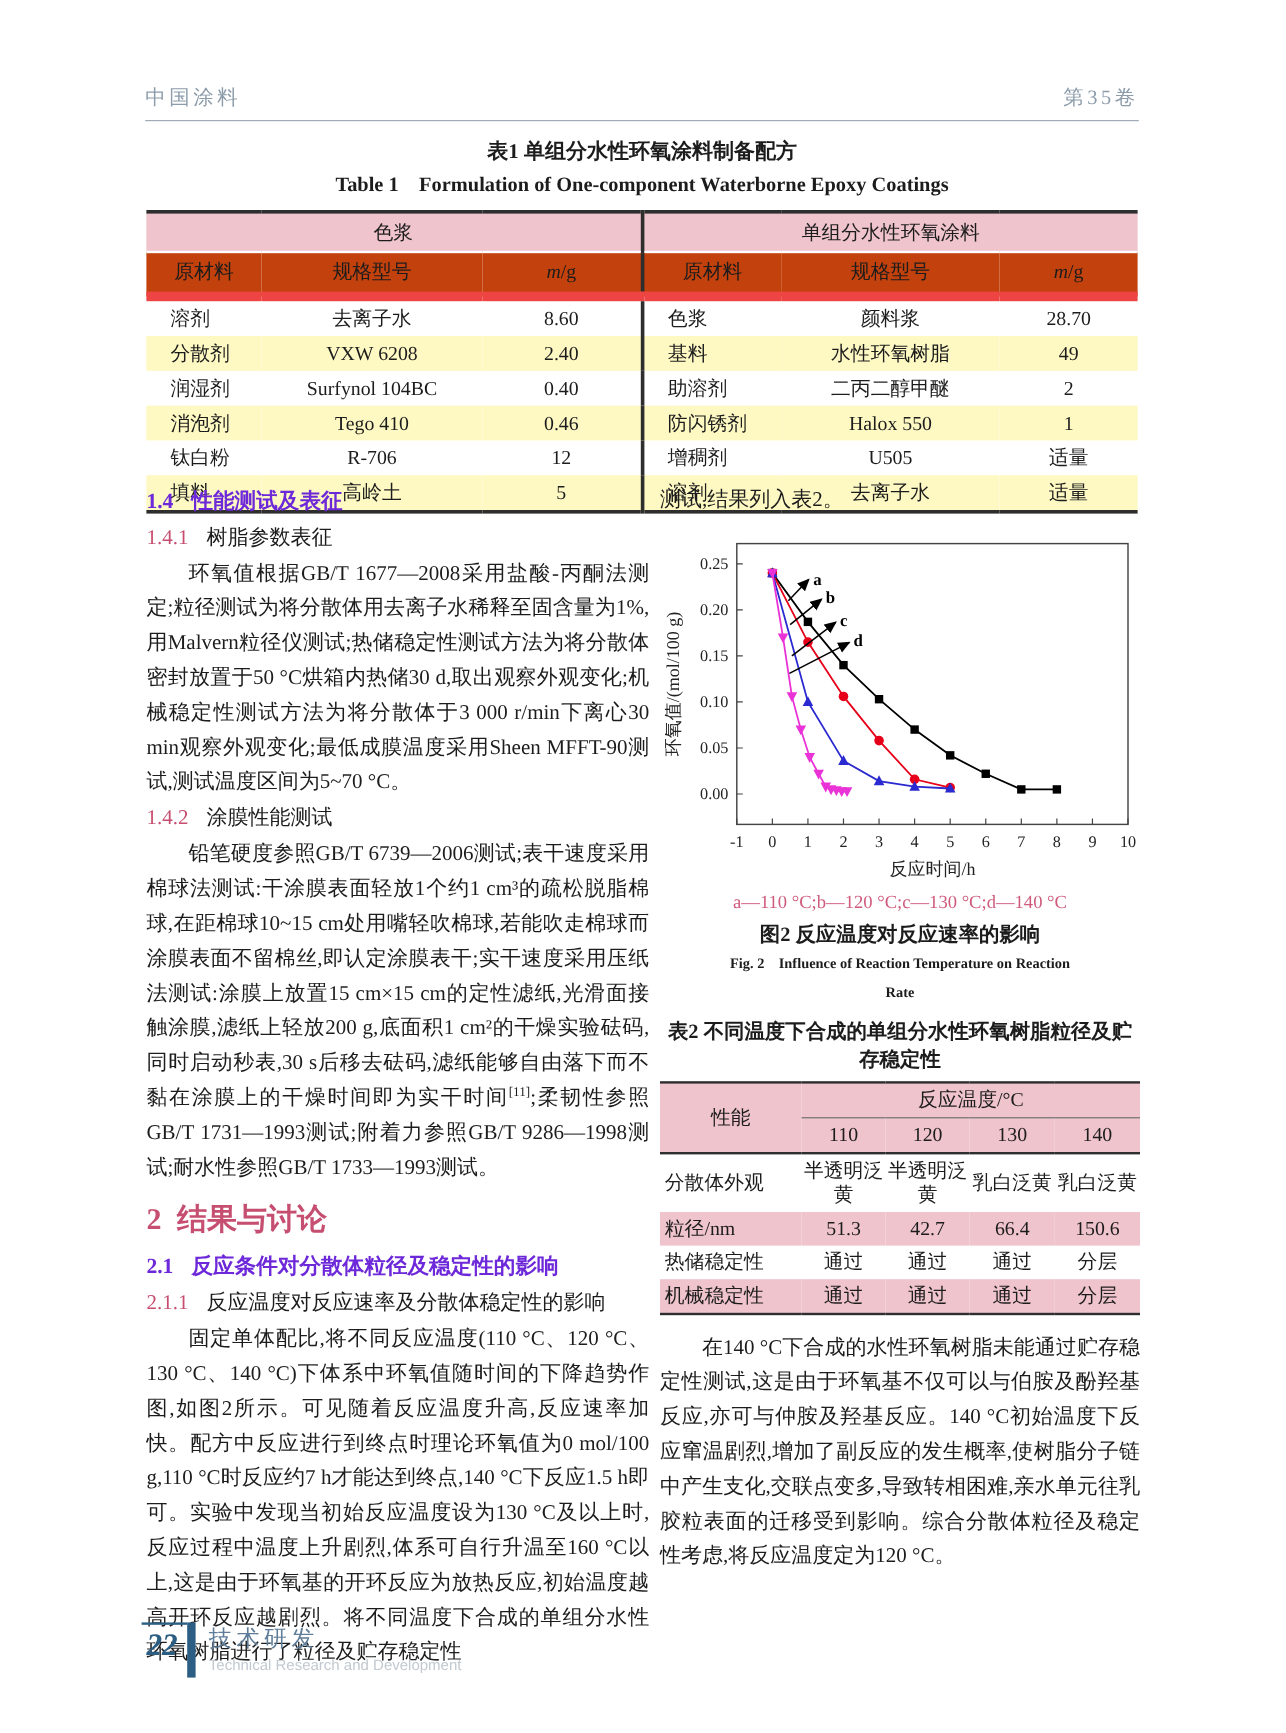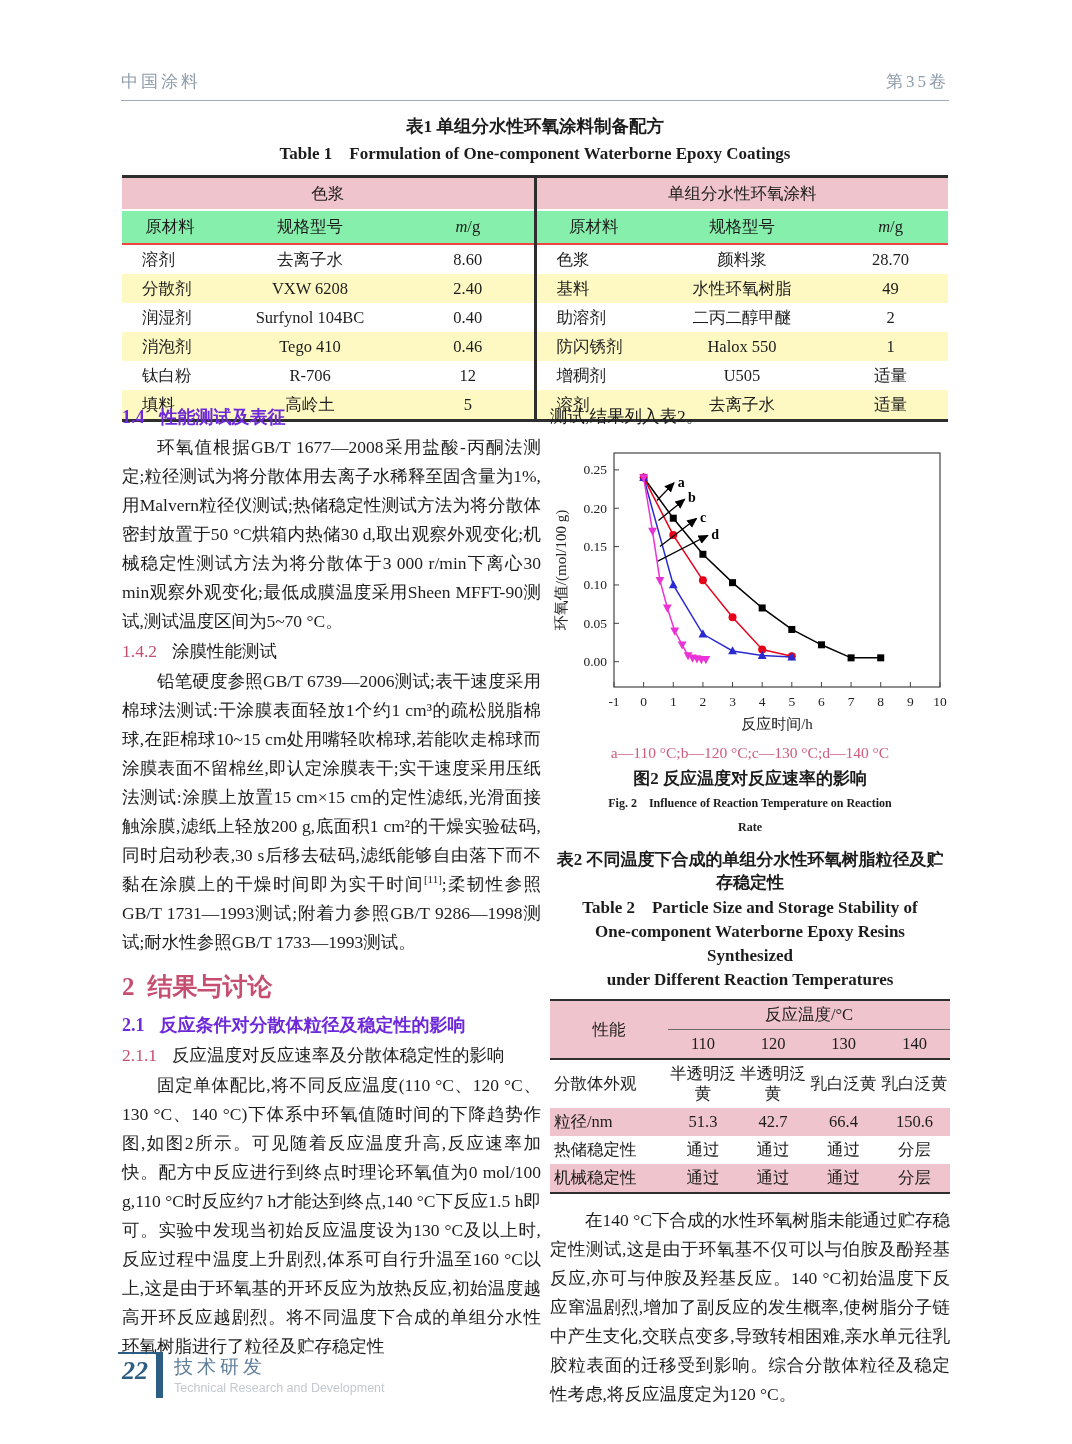--- a/index.html
+++ b/index.html
@@ -20,21 +20,21 @@
   
   .t1-wrap{position:absolute;top:114px;left:122px;width:826px;}
   .cap-zh{text-align:center;font-weight:bold;font-size:17.5px;line-height:25px;}
   .cap-en{text-align:center;font-weight:bold;font-size:17px;line-height:24px;margin-top:3px;}
   table.t1{
     width:100%;border-collapse:collapse;margin-top:9px;table-layout:fixed;
     border-top:3px solid #2e2e2e;border-bottom:3px solid #2e2e2e;font-size:16.5px;
   }
   .t1 th{font-weight:normal;}
   .t1 .gh{background:#efc4cc;height:29px;border-bottom:2px solid #ffffff;text-align:center;}
-  .t1 .ch{background:#86efac;height:30px;border-bottom:2px solid #ef4444;text-align:center;}
+  .t1 .ch{background:#c2410c;height:30px;border-bottom:8px solid #ef4444;text-align:center;}
   .t1 td{height:27px;text-align:center;}
   .t1 td.cname{text-align:left;padding-left:20px;}
   .t1 .divL{border-right:3px solid #2e2e2e;}
   .t1 tr.stripe td{background:#fef9c3;}
   .mg{font-style:italic;}
 
   
   .col-left{position:absolute;top:402px;left:122px;width:419px;
     font-size:17.5px;line-height:29px;text-align:justify;}
   .col-right{position:absolute;top:402px;left:550px;width:400px;
@@ -165,20 +165,23 @@
             <td>去离子水</td>
             <td>适量</td>
           </tr>
         </tbody>
     </table>
   </div>
 
   <div class="col-left">
     <div class="h2p">
       <span class="hnum">1.4</span><span>性能测试及表征</span>
+    </div>
+    <div class="h3p">
+      <span class="num hnum">1.4.1</span><span>树脂参数表征</span>
     </div>
     <p>环氧值根据GB/T 1677—2008采用盐酸-丙酮法测定;粒径测试为将分散体用去离子水稀释至固含量为1%,用Malvern粒径仪测试;热储稳定性测试方法为将分散体密封放置于50 °C烘箱内热储30 d,取出观察外观变化;机械稳定性测试方法为将分散体于3 000 r/min下离心30 min观察外观变化;最低成膜温度采用Sheen MFFT-90测试,测试温度区间为5~70 °C。</p>
     <div class="h3p">
       <span class="num hnum">1.4.2</span><span>涂膜性能测试</span>
     </div>
     <p><span>铅笔硬度参照GB/T 6739—2006测试;表干速度采用棉球法测试:干涂膜表面轻放1个约1 cm³的疏松脱脂棉球,在距棉球10~15 cm处用嘴轻吹棉球,若能吹走棉球而涂膜表面不留棉丝,即认定涂膜表干;实干速度采用压纸法测试:涂膜上放置15 cm×15 cm的定性滤纸,光滑面接触涂膜,滤纸上轻放200 g,底面积1 cm²的干燥实验砝码,同时启动秒表,30 s后移去砝码,滤纸能够自由落下而不黏在涂膜上的干燥时间即为实干时间</span><sup class="cite">[11]</sup><span>;柔韧性参照GB/T 1731—1993测试;附着力参照GB/T 9286—1998测试;耐水性参照GB/T 1733—1993测试。</span></p>
     <div class="h1big">
       <span class="hnum">2</span><span>结果与讨论</span>
     </div>
     <div class="h2p">
@@ -302,25 +305,20 @@
         </svg>
       <div class="fig-legend">a—110 °C;b—120 °C;c—130 °C;d—140 °C</div>
       <div class="fig-cap-zh">图2  反应温度对反应速率的影响</div>
       <div class="fig-cap-en">
         <div>Fig. 2　Influence of Reaction Temperature on Reaction</div>
         <div>Rate</div>
       </div>
     </div>
 
     <div class="t2-cap-zh">表2  不同温度下合成的单组分水性环氧树脂粒径及贮存稳定性</div>
-    <div class="t2-cap-en">
-      <div>Table 2　Particle Size and Storage Stability of</div>
-      <div>One-component Waterborne Epoxy Resins Synthesized</div>
-      <div>under Different Reaction Temperatures</div>
-    </div>
 
     <table class="t2">
       <colgroup>
         <col style="width:118px">
           <col style="width:70px">
           <col style="width:70px">
           <col style="width:71px">
           <col style="width:71px">
       </colgroup>
       <thead>

